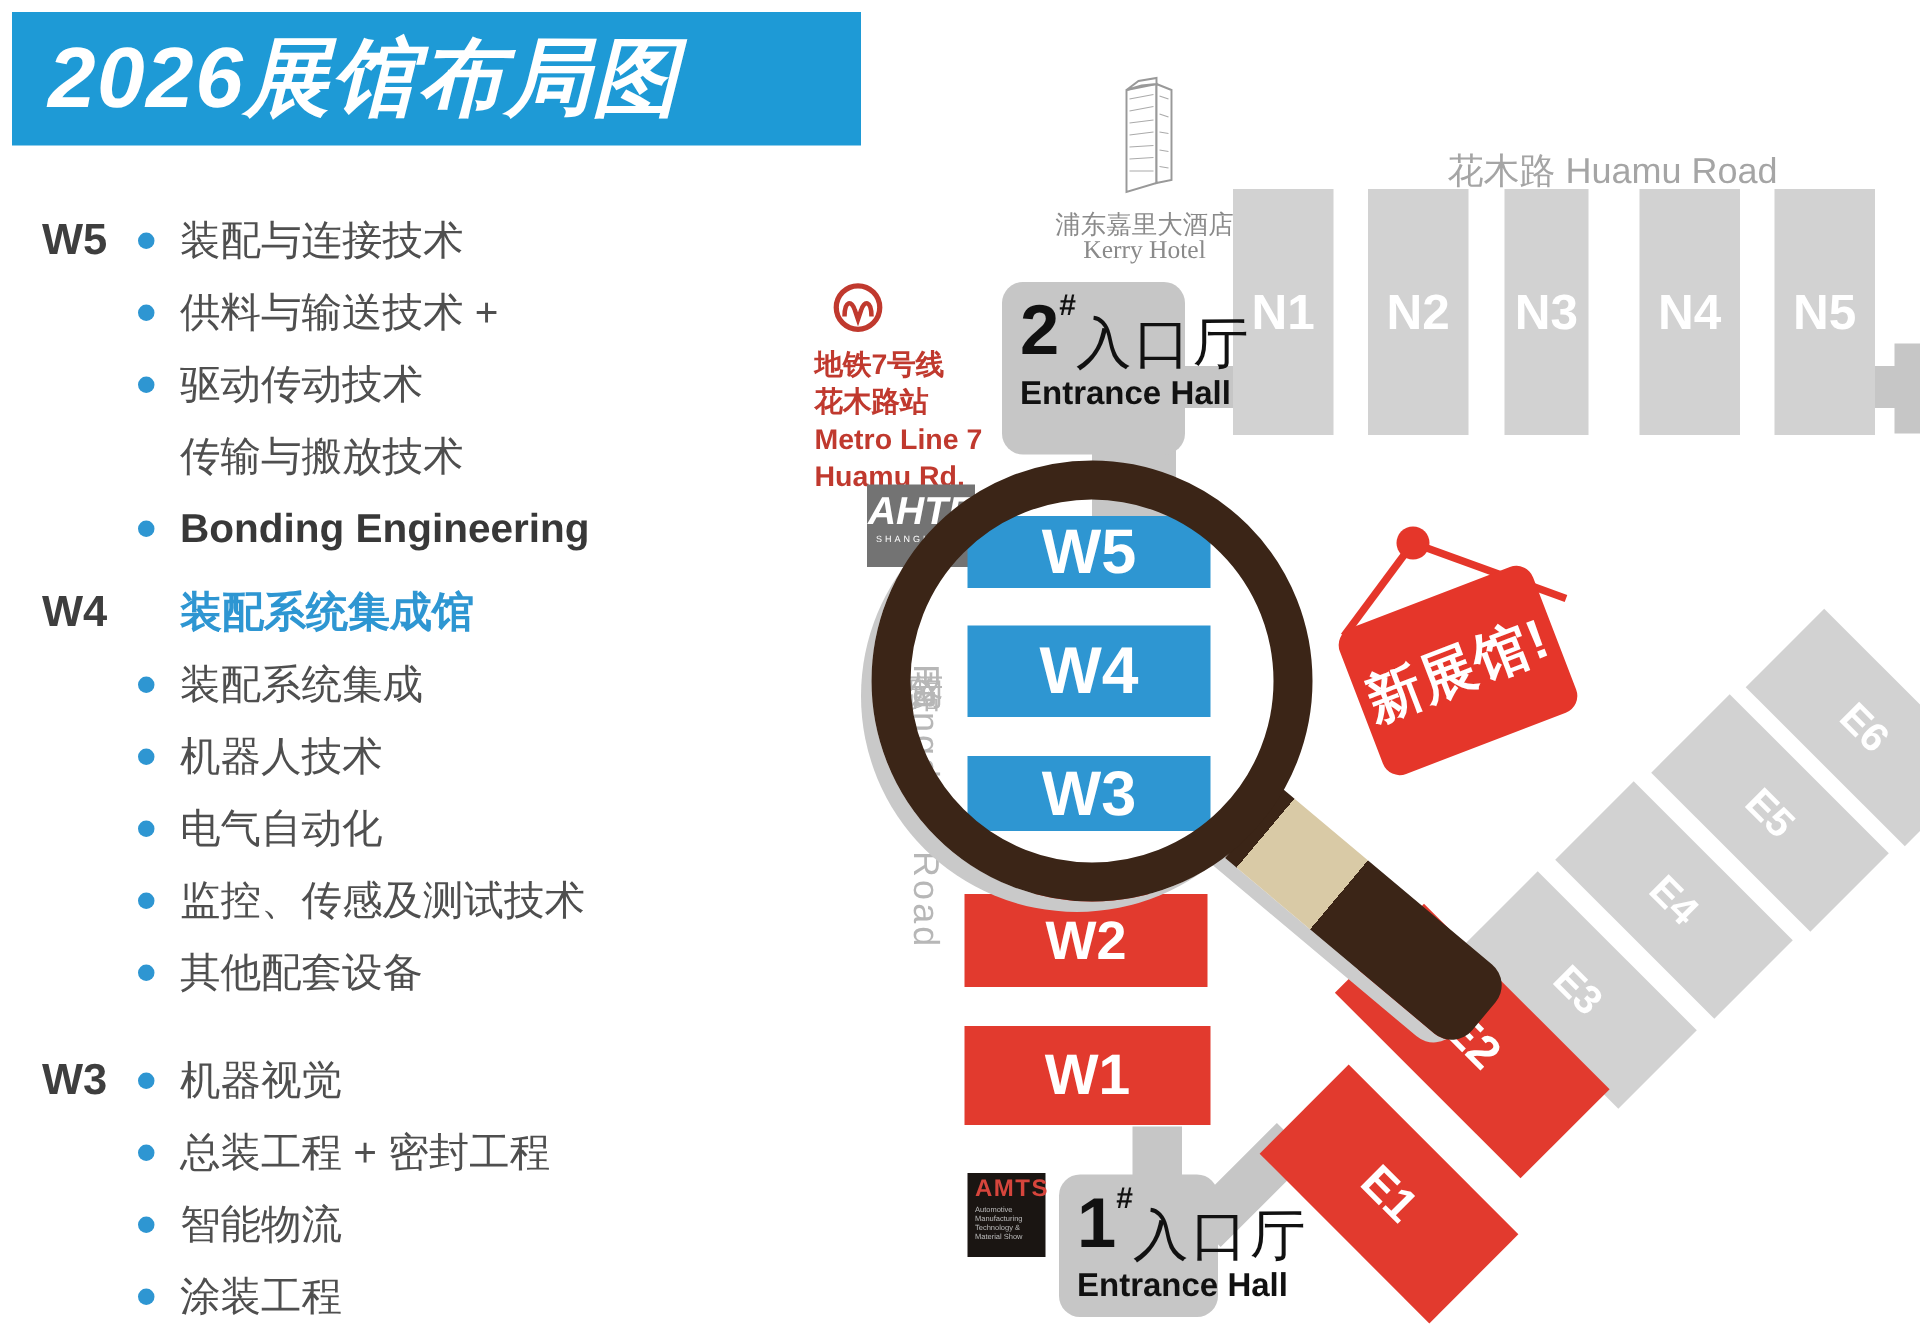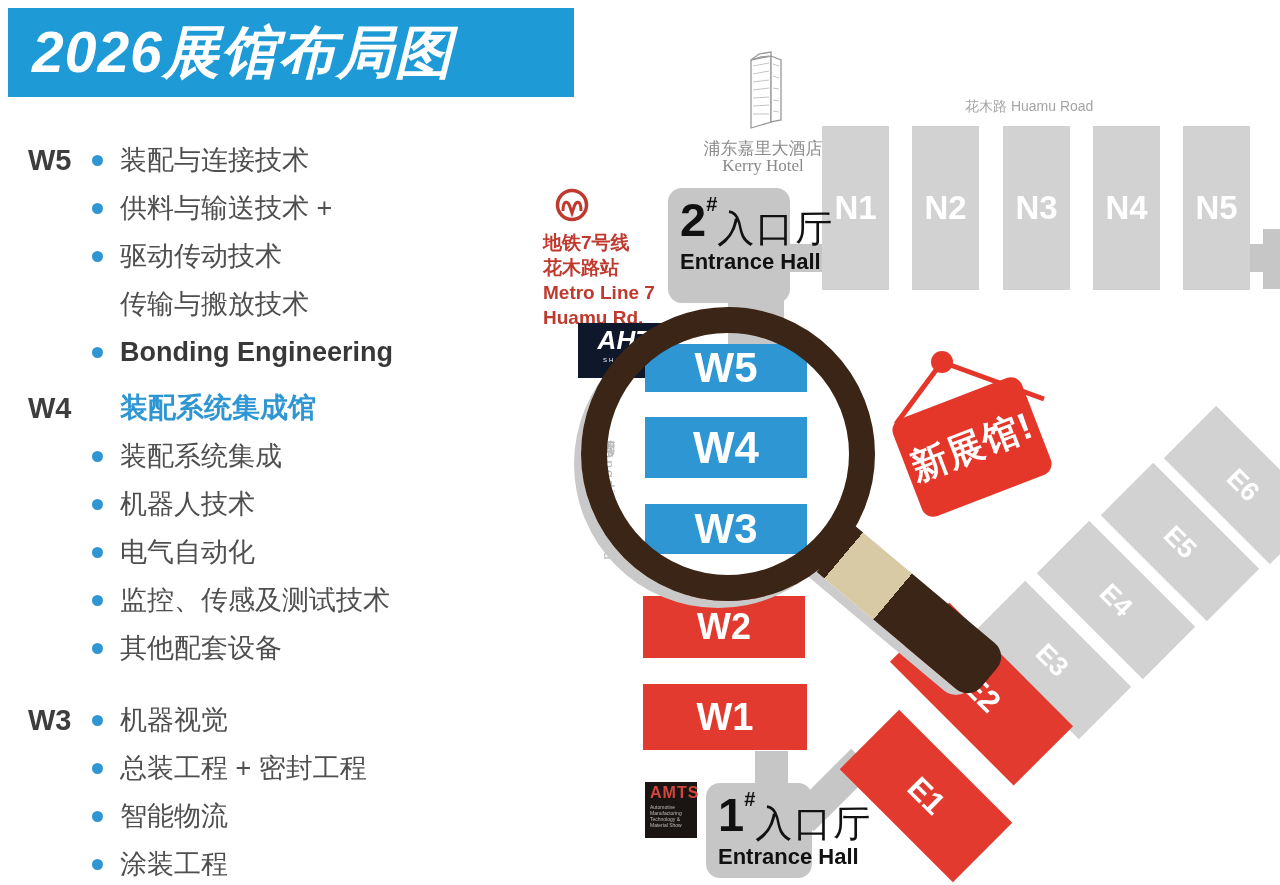--- a/index.html
+++ b/index.html
@@ -19,42 +19,42 @@
   .item{font-size:27px;color:#4F4F4F;white-space:nowrap;}
   .item.bold{font-weight:bold;color:#383838;}
   .hdr{font-size:28px;font-weight:bold;color:#2E96D2;white-space:nowrap;}
 
   
   .hall{position:absolute;display:flex;align-items:center;justify-content:center;color:#fff;font-weight:bold;}
   .gray{background:#D2D2D2;}
   .blue{background:#2E96D2;}
   .red{background:#E23A2E;}
   .stem{position:absolute;background:#C6C6C6;}
-  .road{position:absolute;color:#A5A5A5;font-size:14px;white-space:nowrap;}
+  .road{position:absolute;color:#A5A5A5;font-size:24px;white-space:nowrap;}
   .road.vert{writing-mode:vertical-rl;color:#B7B7B7;letter-spacing:2px;}
 
   
   .ent{position:absolute;background:#C6C6C6;border-radius:14px;color:#111;padding:8px 0 0 12px;box-sizing:border-box;}
   .ent .l1{display:flex;align-items:flex-start;white-space:nowrap;line-height:1;}
   .ent .num{font-size:47px;font-weight:bold;}
   .ent .hash{font-size:20px;font-weight:bold;margin-top:-2px;}
   .ent .cn{font-size:37px;margin-top:14px;letter-spacing:2px;text-align:center;}
   .ent .l2{font-size:22px;font-weight:bold;margin-top:2px;white-space:nowrap;}
 
   
   .ring{position:absolute;left:581px;top:307px;width:294px;height:294px;border:26px solid #3B2517;border-radius:50%;box-sizing:border-box;box-shadow:-10px 10px 0 -3px #C9C9C9;z-index:40;}
   .handle{position:absolute;left:836px;top:519px;width:200px;height:60px;transform-origin:0 50%;transform:rotate(40deg);background:linear-gradient(90deg,#3B2517 0 10px,#D9CAA6 10px 74px,#3B2517 74px);border-radius:0 18px 18px 0;box-shadow:-8px 9px 0 #CCCCCC;z-index:39;}
 
   
   .badge{position:absolute;left:903px;top:395px;width:138px;height:104px;background:#E5362A;border-radius:12px;transform:rotate(-21deg);display:flex;align-items:center;justify-content:center;z-index:50;}
   .badge span{color:#fff;font-size:37px;font-weight:bold;letter-spacing:1px;white-space:nowrap;}
   .hanger{position:absolute;left:0;top:0;z-index:49;}
 
   
-  .ahte{position:absolute;left:578px;top:323px;width:72px;height:55px;background:#0f172a;color:#fff;z-index:6;text-align:center;padding-left:19px;}
+  .ahte{position:absolute;left:578px;top:323px;width:72px;height:55px;background:#737373;color:#fff;z-index:6;text-align:center;}
   .ahte .n{font-size:26px;font-weight:bold;font-style:italic;line-height:34px;}
   .ahte .s{font-size:6px;letter-spacing:2px;text-align:left;padding-left:6px;}
   .amts{position:absolute;left:645px;top:782px;width:52px;height:56px;background:#1A1512;z-index:6;padding:3px 0 0 5px;box-sizing:border-box;}
   .amts .n{color:#D6453C;font-size:16px;font-weight:bold;letter-spacing:1px;line-height:16px;}
   .amts .sub{margin-top:3px;color:#BBB;font-size:5px;line-height:6px;white-space:nowrap;}
 
   
   .hotel{position:absolute;left:700px;top:50px;width:126px;text-align:center;z-index:5;}
   .hotel .cap{color:#8A8A8A;font-size:17px;line-height:17px;margin-top:4px;white-space:nowrap;}
 
@@ -189,21 +189,21 @@
 
   <div class="road" style="left:965px;top:98px;">花木路  Huamu Road</div>
   <div class="road vert" style="left:600px;top:428px;height:230px;z-index:3;">芳甸路 Fangdian Road</div>
 
   <div class="hall gray" style="left:822px;top:126px;width:67px;height:164px;font-size:33px;z-index:5;">
       <span>N1</span>
     </div>
   <div class="hall gray" style="left:912px;top:126px;width:67px;height:164px;font-size:33px;z-index:5;">
       <span>N2</span>
     </div>
-  <div class="hall gray" style="left:1003px;top:126px;width:67px;height:164px;font-size:33px;z-index:5;">
+  <div class="hall gray" style="left:1003px;top:126px;width:56px;height:164px;font-size:33px;z-index:5;">
       <span>N3</span>
     </div>
   <div class="hall gray" style="left:1093px;top:126px;width:67px;height:164px;font-size:33px;z-index:5;">
       <span>N4</span>
     </div>
   <div class="hall gray" style="left:1183px;top:126px;width:67px;height:164px;font-size:33px;z-index:5;">
       <span>N5</span>
     </div>
 
   <div class="hall blue" style="left:645px;top:344px;width:162px;height:48px;font-size:42px;z-index:7;">

